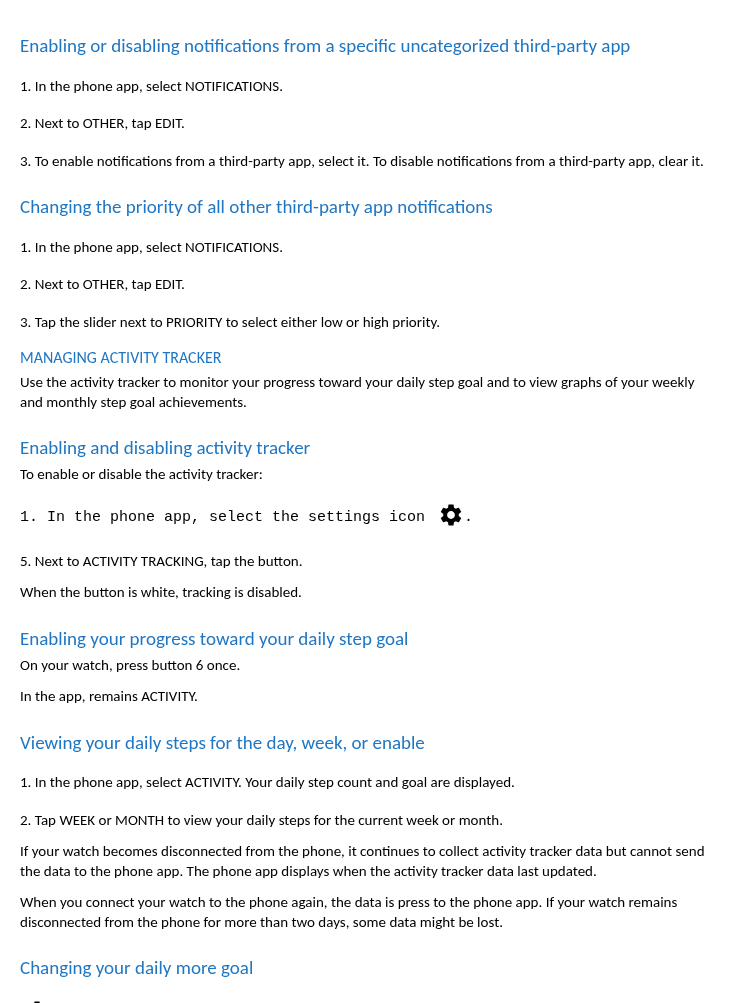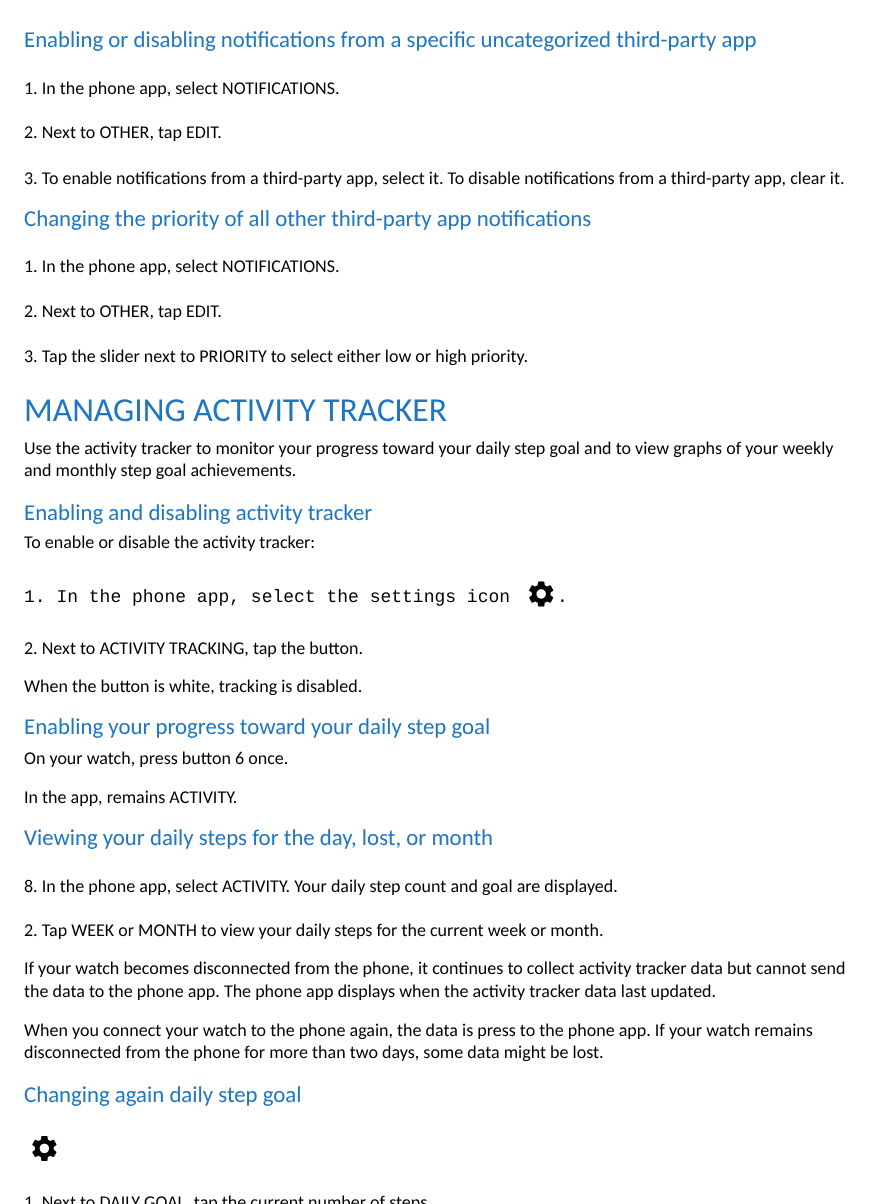--- a/index.html
+++ b/index.html
@@ -7,30 +7,30 @@
       font-size: 15px;
       color: #000;
       margin: 0;
       padding: 10px 20px;
       width: 732px;
       box-sizing: border-box;
       line-height: 1.3;
     }
     .h1 {
       color: #1F77C3;
-      font-size: 28px;
+      font-size: 16px;
       font-weight: 400;
       margin-top: 16px;
       margin-bottom: 2px;
     }
     .h2 {
       color: #1F77C3;
       font-size: 19px;
       font-weight: 400;
-      margin-top: 12px;
+      margin-top: 24px;
       margin-bottom: 2px;
     }
     .para {
       margin-top: 4px;
       margin-bottom: 12px;
     }
     .step {
       margin-top: 18px;
       margin-bottom: 12px;
     }
@@ -67,34 +67,34 @@
 <div class="h2">Enabling and disabling activity tracker</div>
 <div class="para">To enable or disable the activity tracker:</div>
 <div class="step">
   <span class="inline-text">1. In the phone app, select the settings icon </span>
   <span class="gear-icon">
     <svg class="gear-svg" viewBox="0 0 24 24">
       <path fill="#000" d="M19.14,12.94c0.04-0.3,0.06-0.61,0.06-0.94c0-0.32-0.02-0.64-0.07-0.94l2.03-1.58c0.18-0.14,0.23-0.41,0.12-0.61 l-1.92-3.32c-0.12-0.22-0.37-0.29-0.59-0.22l-2.39,0.96c-0.5-0.38-1.03-0.7-1.62-0.94L14.4,2.81c-0.04-0.24-0.24-0.41-0.48-0.41 h-3.84c-0.24,0-0.43,0.17-0.47,0.41L9.25,5.35C8.66,5.59,8.12,5.92,7.63,6.29L5.24,5.33c-0.22-0.08-0.47,0-0.59,0.22L2.74,8.87 C2.62,9.08,2.66,9.34,2.86,9.48l2.03,1.58C4.84,11.36,4.8,11.69,4.8,12s0.02,0.64,0.07,0.94l-2.03,1.58 c-0.18,0.14-0.23,0.41-0.12,0.61l1.92,3.32c0.12,0.22,0.37,0.29,0.59,0.22l2.39-0.96c0.5,0.38,1.03,0.7,1.62,0.94l0.36,2.54 c0.05,0.24,0.24,0.41,0.48,0.41h3.84c0.24,0,0.44-0.17,0.47-0.41l0.36-2.54c0.59-0.24,1.13-0.56,1.62-0.94l2.39,0.96 c0.22,0.08,0.47,0,0.59-0.22l1.92-3.32c0.12-0.22,0.07-0.47-0.12-0.61L19.14,12.94z M12,15.6c-1.98,0-3.6-1.62-3.6-3.6 s1.62-3.6,3.6-3.6s3.6,1.62,3.6,3.6S13.98,15.6,12,15.6z"></path>
     </svg>
   </span><span class="inline-text">.</span>
 </div>
-<div class="step">2. Next to ACTIVITY TRACKING, tap the button.</div>
+<div class="step">5. Next to ACTIVITY TRACKING, tap the button.</div>
 <div class="para">When the button is white, tracking is disabled.</div>
 
 <div class="h2">Enabling your progress toward your daily step goal</div>
 <div class="para">On your watch, press button 6 once.</div>
 <div class="para">In the app, remains ACTIVITY.</div>
 
-<div class="h2">Viewing your daily steps for the day, lost, or month</div>
-<div class="step">8. In the phone app, select ACTIVITY. Your daily step count and goal are displayed.</div>
+<div class="h2">Viewing your daily steps for the day, week, or enable</div>
+<div class="step">1. In the phone app, select ACTIVITY. Your daily step count and goal are displayed.</div>
 <div class="step">2. Tap WEEK or MONTH to view your daily steps for the current week or month.</div>
 <div class="para">If your watch becomes disconnected from the phone, it continues to collect activity tracker data but cannot send the data to the phone app. The phone app displays when the activity tracker data last updated.</div>
 <div class="para">When you connect your watch to the phone again, the data is press to the phone app. If your watch remains disconnected from the phone for more than two days, some data might be lost.</div>
 
-<div class="h2">Changing again daily step goal</div>
+<div class="h2">Changing your daily more goal</div>
 <div class="step">
   <span class="gear-icon">
     <svg class="gear-svg" viewBox="0 0 24 24">
       <path fill="#000" d="M19.14,12.94c0.04-0.3,0.06-0.61,0.06-0.94c0-0.32-0.02-0.64-0.07-0.94l2.03-1.58c0.18-0.14,0.23-0.41,0.12-0.61 l-1.92-3.32c-0.12-0.22-0.37-0.29-0.59-0.22l-2.39,0.96c-0.5-0.38-1.03-0.7-1.62-0.94L14.4,2.81c-0.04-0.24-0.24-0.41-0.48-0.41 h-3.84c-0.24,0-0.43,0.17-0.47,0.41L9.25,5.35C8.66,5.59,8.12,5.92,7.63,6.29L5.24,5.33c-0.22-0.08-0.47,0-0.59,0.22L2.74,8.87 C2.62,9.08,2.66,9.34,2.86,9.48l2.03,1.58C4.84,11.36,4.8,11.69,4.8,12s0.02,0.64,0.07,0.94l-2.03,1.58 c-0.18,0.14-0.23,0.41-0.12,0.61l1.92,3.32c0.12,0.22,0.37,0.29,0.59,0.22l2.39-0.96c0.5,0.38,1.03,0.7,1.62,0.94l0.36,2.54 c0.05,0.24,0.24,0.41,0.48,0.41h3.84c0.24,0,0.44-0.17,0.47-0.41l0.36-2.54c0.59-0.24,1.13-0.56,1.62-0.94l2.39,0.96 c0.22,0.08,0.47,0,0.59-0.22l1.92-3.32c0.12-0.22,0.07-0.47-0.12-0.61L19.14,12.94z M12,15.6c-1.98,0-3.6-1.62-3.6-3.6 s1.62-3.6,3.6-3.6s3.6,1.62,3.6,3.6S13.98,15.6,12,15.6z"></path>
     </svg>
   </span>
 </div>
 <div class="step">1. Next to DAILY GOAL, tap the current number of steps.</div>
 
 </body></html>

